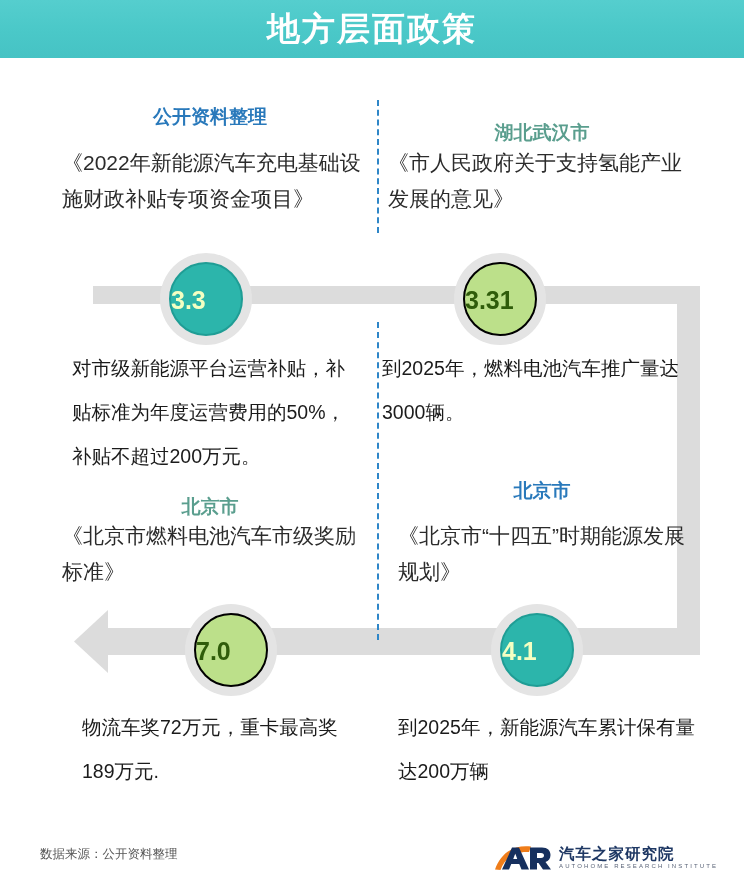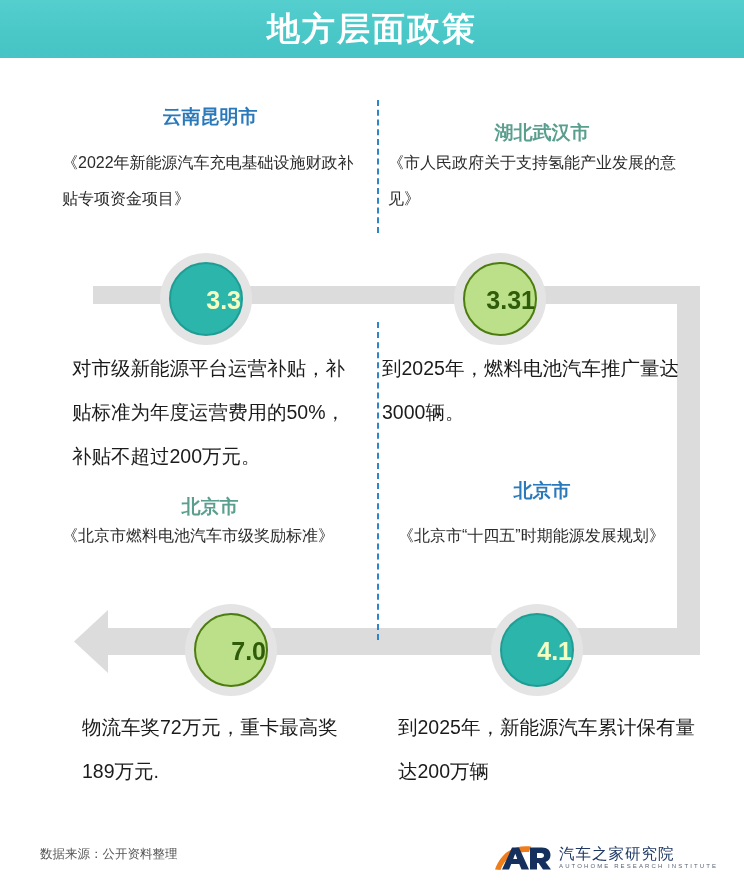--- a/index.html
+++ b/index.html
@@ -50,55 +50,55 @@
   }
   #divider-top    { left: 377px; top: 100px; height: 133px; }
   #divider-bottom { left: 377px; top: 322px; height: 318px; }
 
   
   .node-circle {
     position: absolute;
     width: 74px; height: 74px;
     border-radius: 50%;
     box-sizing: border-box;
-    text-align: right;
+    text-align: left;
     line-height: 72px;
     font-size: 25px;
     font-weight: bold;
     box-shadow: 0 0 0 9px #e4e4e4;
   }
   .node-circle.teal {
     background: #2cb5ab;
     border: 2px solid #1f9d95;
     color: #f4ffc2;
   }
   .node-circle.green {
     background: #bce08a;
-    border: 2px solid #4d7c0f;
+    border: 2px solid #000000;
     color: #2f5c0a;
   }
   #node-33   { left: 169px; top: 262px; }
   #node-331  { left: 463px; top: 262px; }
   #node-48   { left: 194px; top: 613px; }
   #node-41   { left: 500px; top: 613px; }
 
   
   .city-label {
     position: absolute;
     text-align: center;
     font-size: 19px;
     font-weight: bold;
     white-space: nowrap;
   }
   .city-blue  { color: #2979bb; }
   .city-green { color: #5a9e8e; margin-top: 16px; }
 
   .policy-title {
     position: absolute;
-    font-size: 16px;
+    font-size: 21px;
     line-height: 36px;
     color: #2b2b2b;
     letter-spacing: 0px;
   }
   .policy-body {
     position: absolute;
     font-size: 19.5px;
     line-height: 44px;
     color: #1b1b1b;
   }
@@ -139,21 +139,21 @@
   }
   #brand-logo-mark { width: 58px; height: 34px; }
   #brand-logo-text {
     margin-left: 7px;
     display: flex;
     flex-direction: column;
     justify-content: center;
   }
   #brand-name-cn {
     font-size: 15.5px;
-    font-weight: normal;
+    font-weight: bold;
     color: #1f3864;
     letter-spacing: 1px;
     line-height: 17px;
   }
   #brand-name-en {
     font-size: 6px;
     color: #5a6478;
     letter-spacing: 2.1px;
     line-height: 9px;
   }
@@ -172,21 +172,21 @@
   <rect x="677" y="26" width="23" height="369" fill="#dcdcdc"></rect>
 
   <rect x="108" y="368" width="592" height="27" fill="#dcdcdc"></rect>
 
   <polygon points="108,350 108,413 74,381.5" fill="#dcdcdc"></polygon>
 </svg>
 
 <div class="divider" id="divider-top"></div>
 <div class="divider" id="divider-bottom"></div>
 
-<div class="city-label city-blue" id="city-kunming">云南昆明市</div>
+<div class="city-label city-blue" id="city-kunming">公开资料整理</div>
 <div class="policy-title" id="title-kunming">《2022年新能源汽车充电基础设施财政补贴专项资金项目》</div>
 
 <div class="city-label city-green" id="city-wuhan">湖北武汉市</div>
 <div class="policy-title" id="title-wuhan">《市人民政府关于支持氢能产业发展的意见》</div>
 
 <div class="node-circle teal" id="node-33">3.3</div>
 <div class="node-circle green" id="node-331">3.31</div>
 
 <div class="policy-body" id="body-kunming">对市级新能源平台运营补贴，补贴标准为年度运营费用的50%，补贴不超过200万元。</div>
 <div class="policy-body" id="body-wuhan">到2025年，燃料电池汽车推广量达3000辆。</div>

